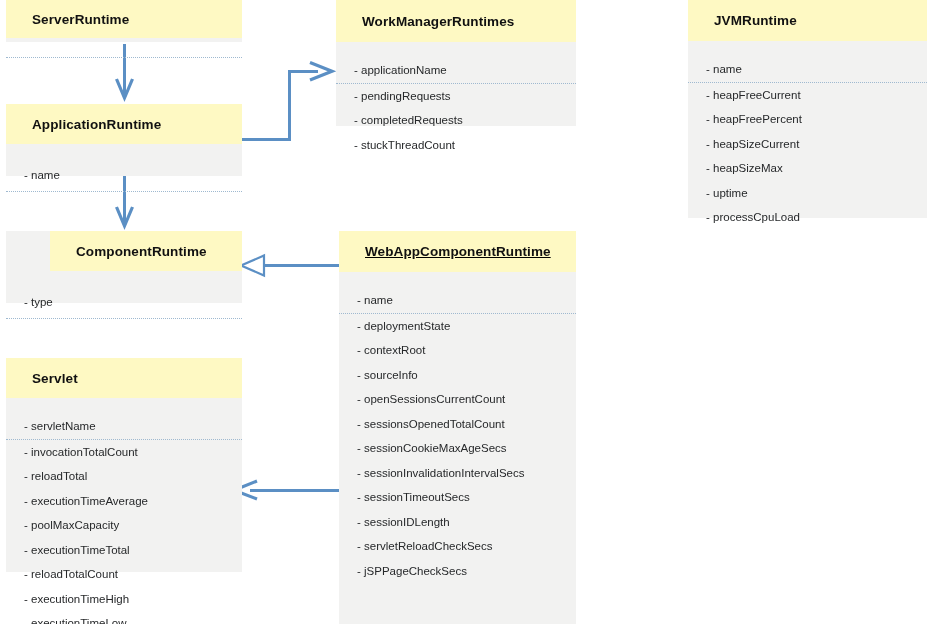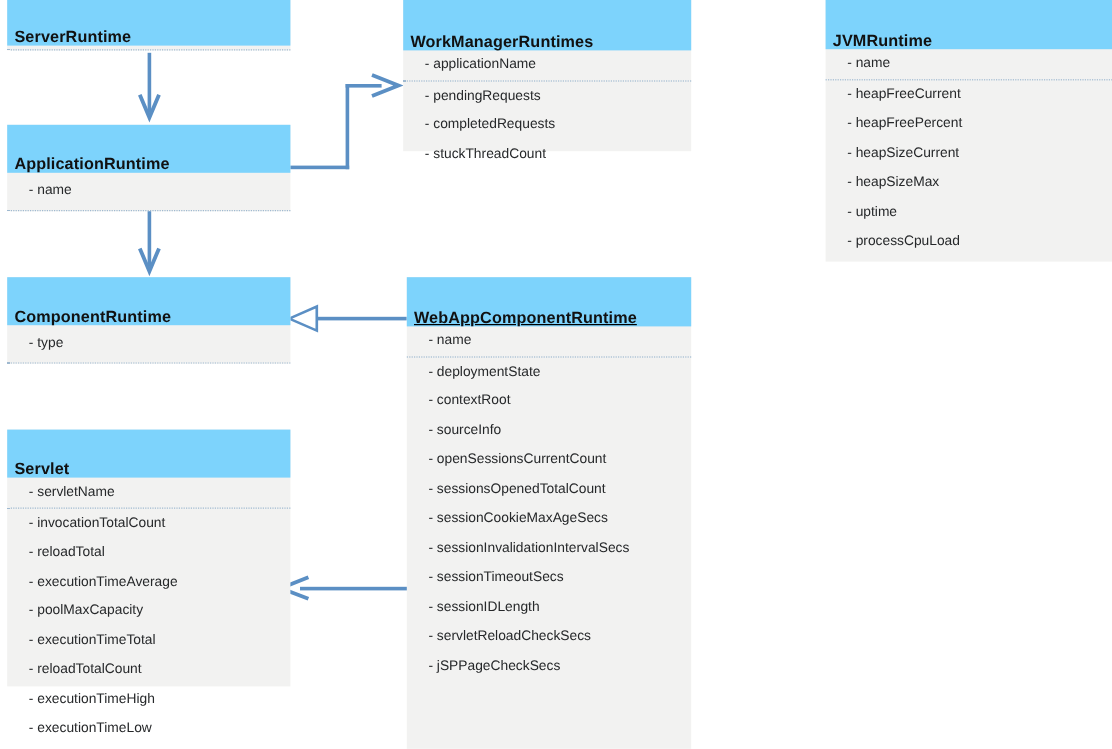--- a/index.html
+++ b/index.html
@@ -21,37 +21,38 @@
     height: 624px;
   }
 
   
   .uml-class {
     position: absolute;
     box-sizing: border-box;
     background: #f2f2f1;
   }
   .uml-header {
-    background: #7dd3fc;
+    background: #fef9c3;
     box-sizing: border-box;
     display: flex;
-    align-items: flex-end;
-    padding-left: 6px;
+    align-items: center;
+    padding-left: 26px;
   }
   .uml-title {
     font-size: 13.5px;
     font-weight: bold;
     color: #111111;
     letter-spacing: 0.1px;
     white-space: nowrap;
   }
   .uml-body {
     position: relative;
     box-sizing: border-box;
     padding: 0;
+    margin-top: 16px;
   }
   .uml-attr {
     font-size: 11.5px;
     color: #26282a;
     white-space: nowrap;
     padding-left: 18px;
     height: 24.5px;
     line-height: 24.5px;
     box-sizing: border-box;
   }
@@ -125,21 +126,21 @@
     <div class="uml-header" style="height:40px;">
       <span class="uml-title">ApplicationRuntime</span>
     </div>
     <div class="uml-body" style="height:32px;">
       <div class="uml-attr" style="height:30px; line-height:30px;">- name</div>
       <div class="uml-sep bottom-sep"></div>
     </div>
   </div>
 
   <div class="uml-class" style="left:6px; top:231px; width:236px; height:72px;">
-    <div class="uml-header" style="height:40px;">
+    <div class="uml-header" style="height:40px;margin-left:44px;">
       <span class="uml-title">ComponentRuntime</span>
     </div>
     <div class="uml-body" style="height:32px;">
       <div class="uml-attr" style="height:30px; line-height:30px;">- type</div>
       <div class="uml-sep bottom-sep"></div>
     </div>
   </div>
 
   <div class="uml-class" style="left:6px; top:358px; width:236px; height:214px;">
     <div class="uml-header" style="height:40px;">

